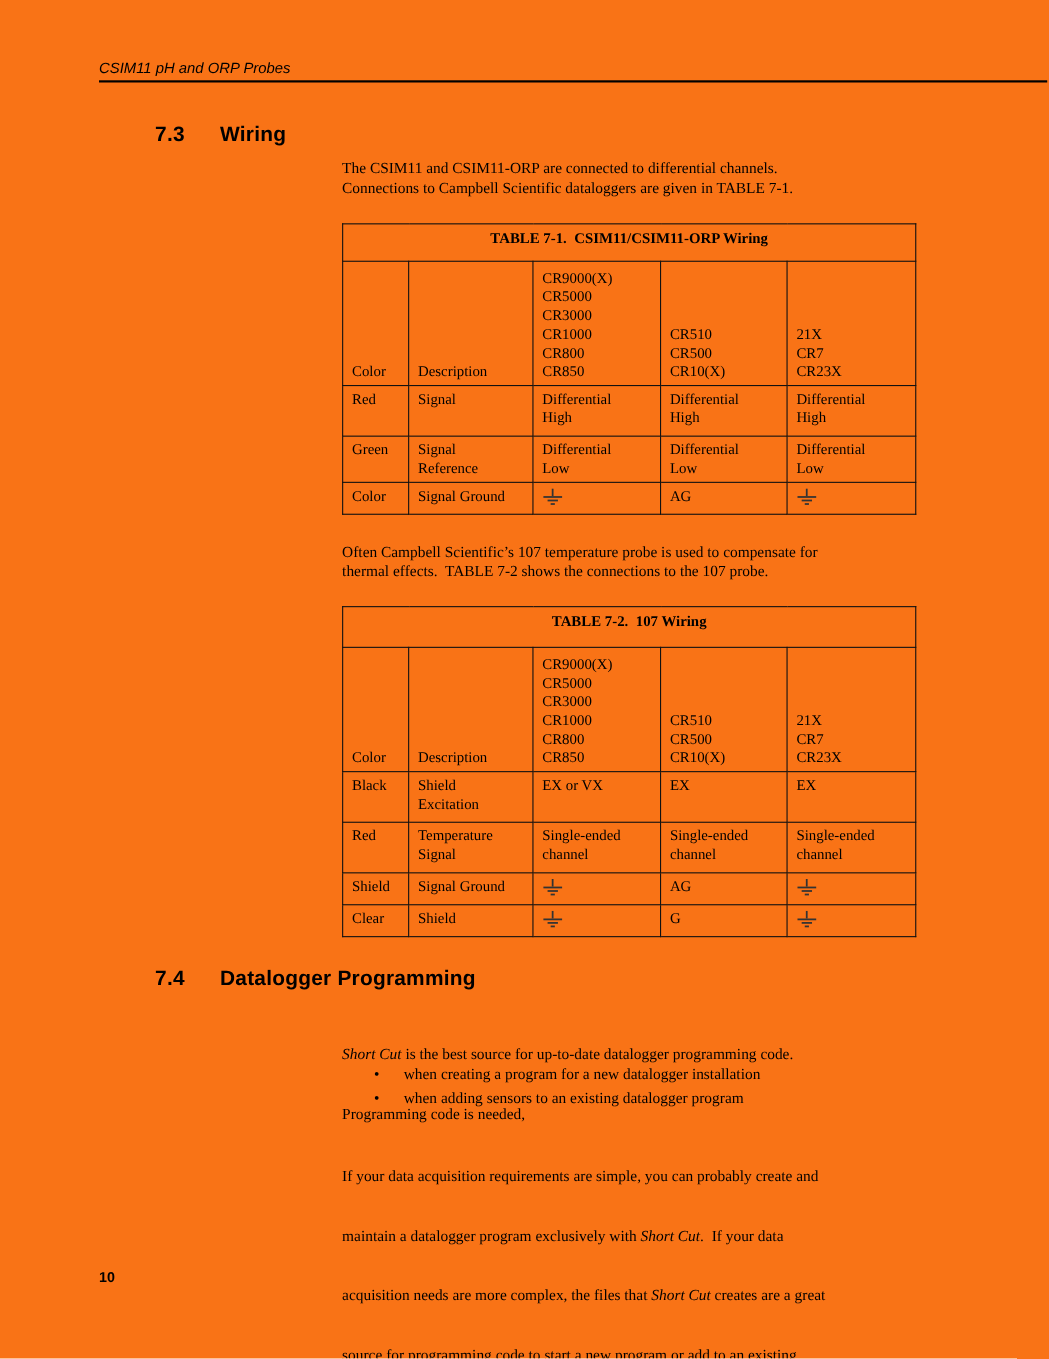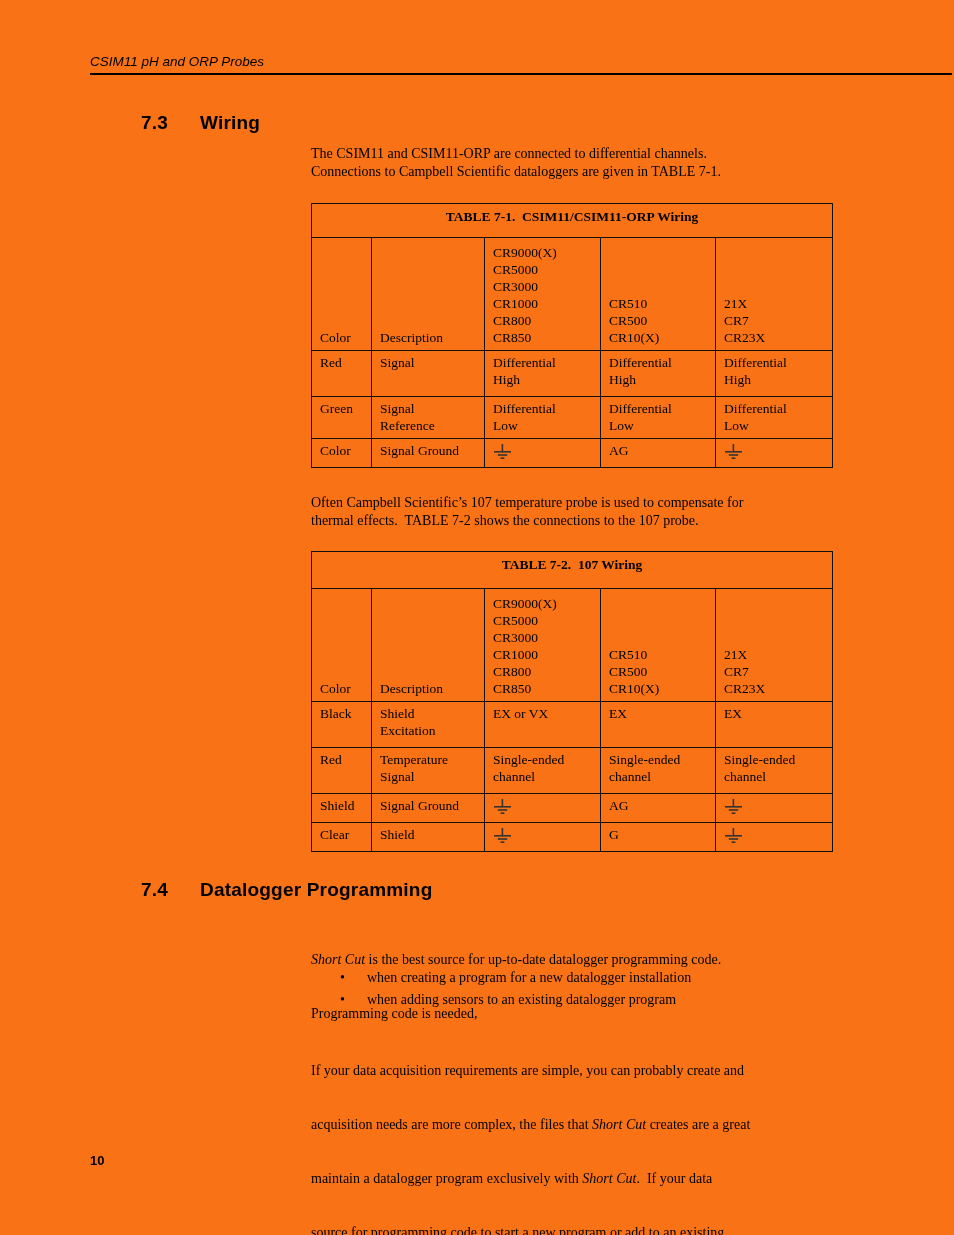--- a/index.html
+++ b/index.html
@@ -251,21 +251,21 @@
       <span>when creating a program for a new datalogger installation</span>
     </div>
     <div class="bullet-item">
       <span class="bullet-dot">•</span>
       <span>when adding sensors to an existing datalogger program</span>
     </div>
   </div>
 
   <div class="abs body-text" id="p-final">
     <div>If your data acquisition requirements are simple, you can probably create and</div>
+    <div><span>maintain a datalogger program exclusively with </span><em>Short Cut</em><span>.  If your data</span></div>
     <div><span>acquisition needs are more complex, the files that </span><em>Short Cut</em><span> creates are a great</span></div>
-    <div><span>maintain a datalogger program exclusively with </span><em>Short Cut</em><span>.  If your data</span></div>
     <div>source for programming code to start a new program or add to an existing</div>
     
   </div>
 
   <div class="abs page-number">10</div>
 
 </div>
 
 </body></html>

